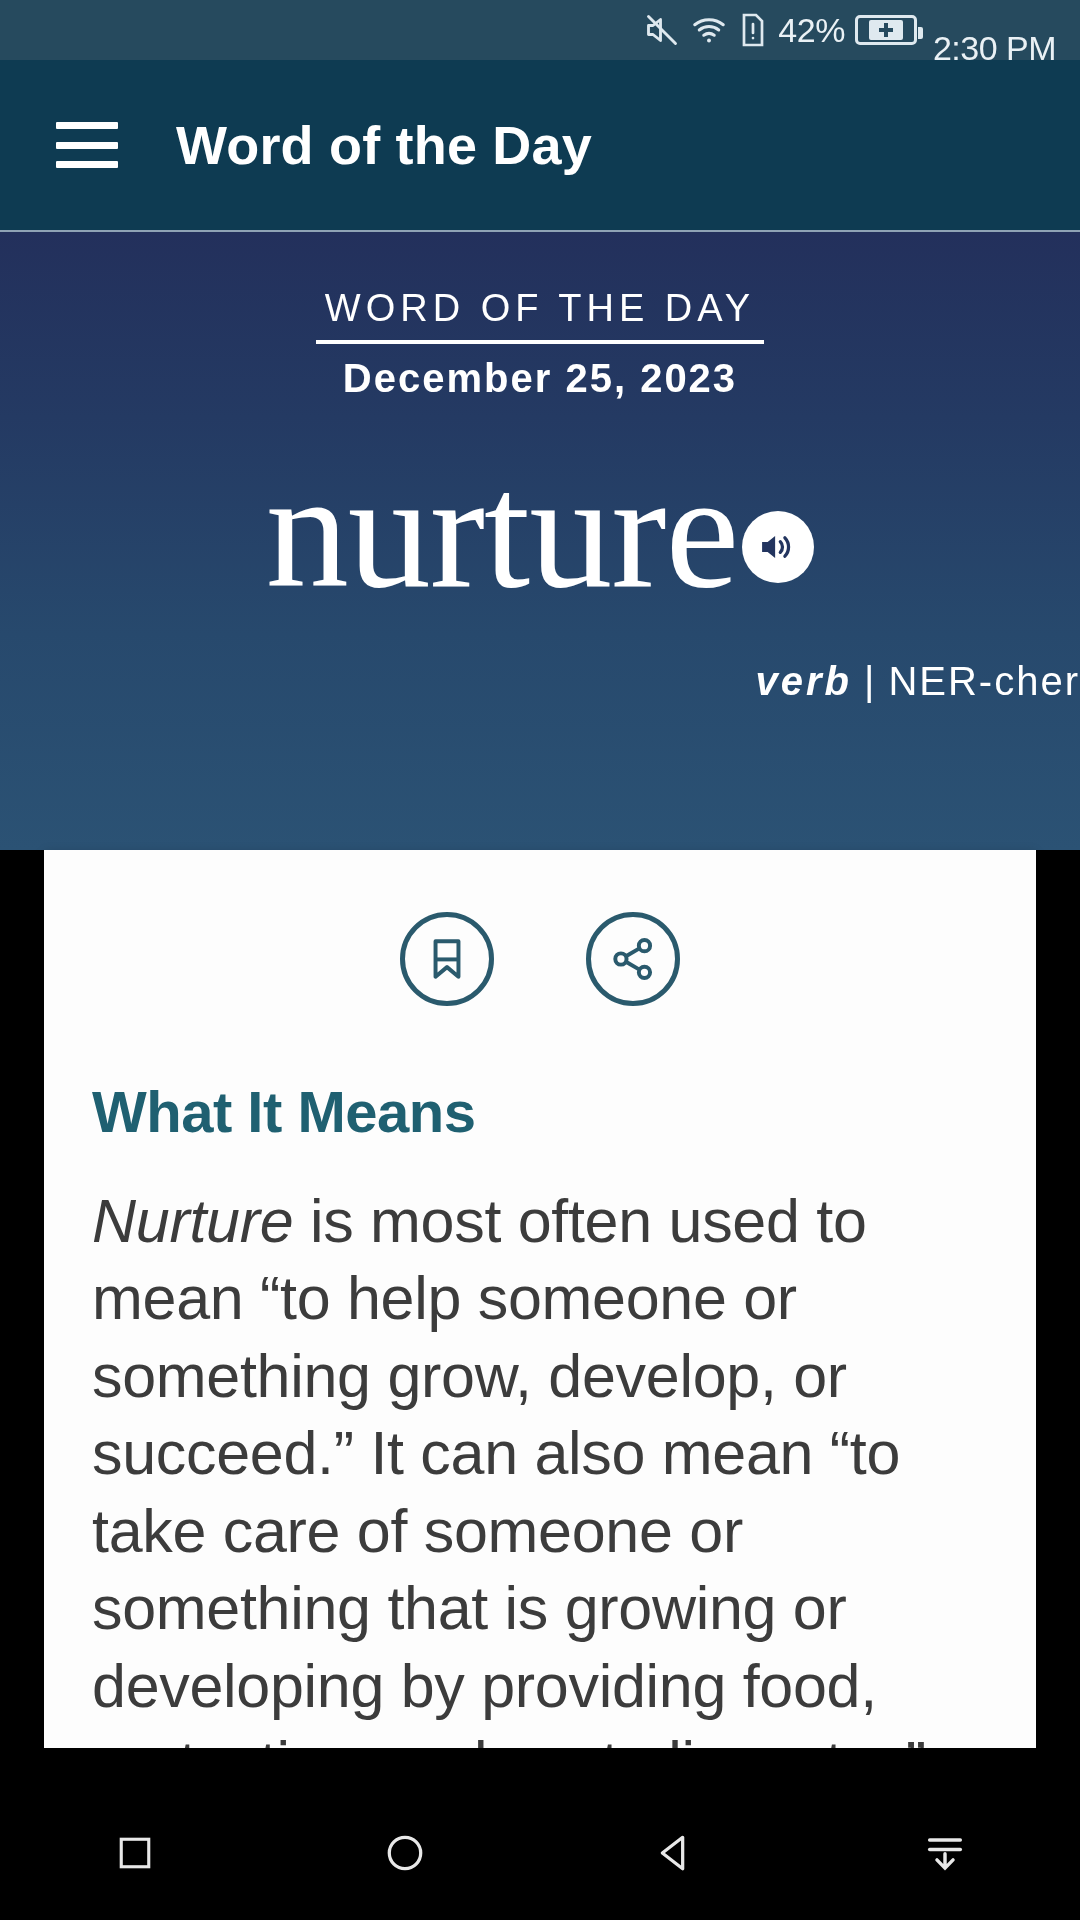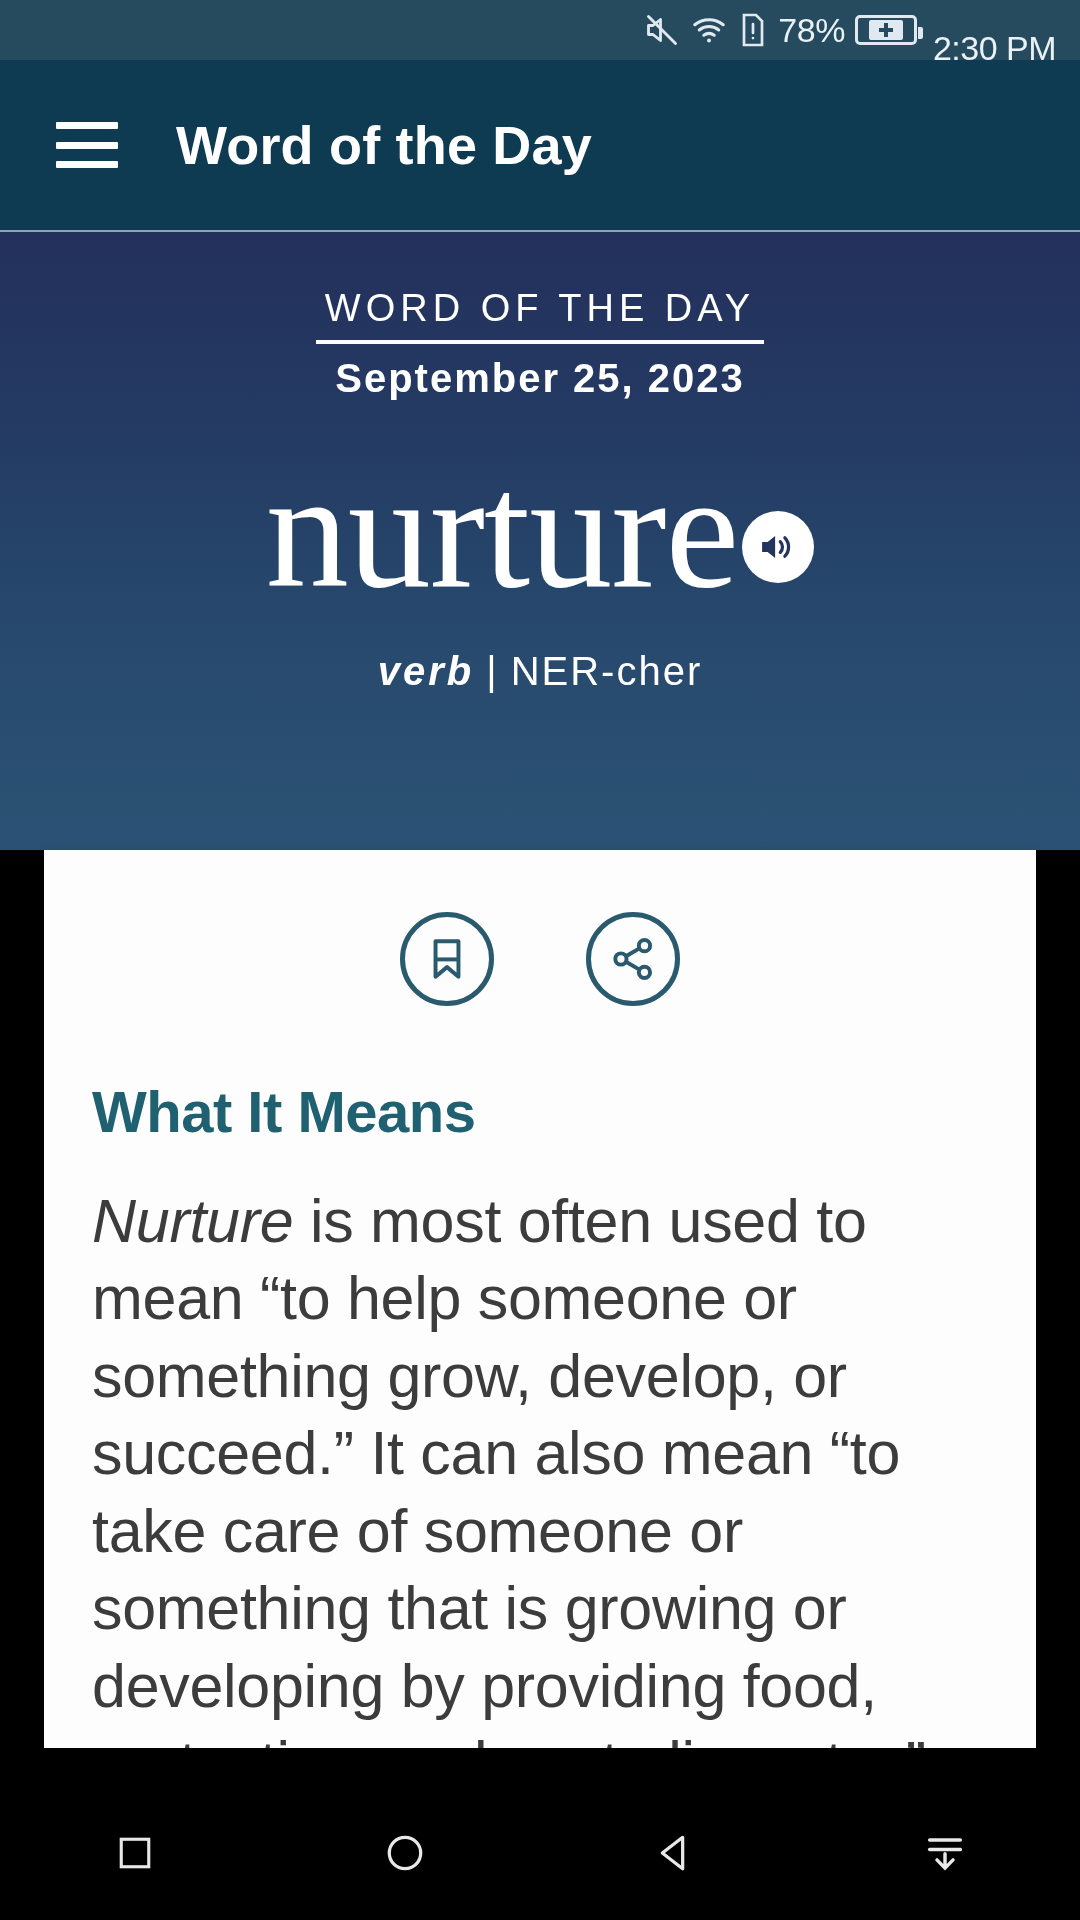--- a/index.html
+++ b/index.html
@@ -85,21 +85,21 @@
     font-family:"Liberation Serif", "DejaVu Serif", serif;
     color:#ffffff; font-size:166px; line-height:1.05; letter-spacing:-1px;
   }
   .speaker{
     width:72px; height:72px; margin-left:4px; margin-top:34px;
     border-radius:50%; background:#ffffff;
     display:flex; align-items:center; justify-content:center; flex:0 0 auto;
     cursor:pointer;
   }
   .pron{
-    margin-top:32px; color:#ffffff; font-size:40px; letter-spacing:2px;
+    margin-top:42px; color:#ffffff; font-size:40px; letter-spacing:2px;text-align:right;
   }
   .pron .pos{ font-style:italic; font-weight:bold; letter-spacing:3px; }
   .pron .sep{ padding:0 12px; }
 
   
   .card{
     position:absolute; top:850px; left:44px; width:992px; height:898px;
     background:#fdfdfd;
     box-shadow:0 2px 10px rgba(0,0,0,0.16);
     overflow:hidden;
@@ -149,42 +149,42 @@
         <circle cx="12" cy="19" r="1.3" fill="#dfe9ef" stroke="none"></circle>
       </svg>
     </span>
     <span class="sb-icon">
       <svg width="30" height="36" viewBox="0 0 18 24" fill="none" stroke="#dfe9ef" stroke-width="1.8" stroke-linecap="round">
         <path d="M3 2 h8 l4 4 v16 H3 Z"></path>
         <line x1="9" y1="8" x2="9" y2="14"></line>
         <circle cx="9" cy="17.4" r="0.9" fill="#dfe9ef" stroke="none"></circle>
       </svg>
     </span>
-    <span class="sb-text">78%</span>
+    <span class="sb-text">42%</span>
     <span class="sb-batt">
         <span class="plus"></span>
       </span>
     <span class="sb-text time">2:30 PM</span>
   </div>
 
   <div class="appbar">
     <div class="hamburger">
       <span></span>
         <span></span>
         <span></span>
     </div>
     <div class="appbar-title">Word of the Day</div>
   </div>
 
   <div class="hero">
     <div>
       <div class="hero-label">WORD OF THE DAY</div>
       <div class="hero-rule"></div>
     </div>
-    <div class="hero-date">September 25, 2023</div>
+    <div class="hero-date">December 25, 2023</div>
 
     <div class="word-row">
       <div class="word">nurture</div>
       <div class="speaker">
         <svg width="46" height="46" viewBox="0 0 24 24">
           <path d="M10.5 6.2 L6.6 9.4 H3.7 v5.2 h2.9 l3.9 3.2 Z" fill="#23355f"></path>
           <path d="M13.2 9.2a4 4 0 0 1 0 5.6" stroke="#23355f" stroke-width="1.7" fill="none" stroke-linecap="round"></path>
           <path d="M15.6 7.2a7 7 0 0 1 0 9.6" stroke="#23355f" stroke-width="1.7" fill="none" stroke-linecap="round"></path>
         </svg>
       </div>

